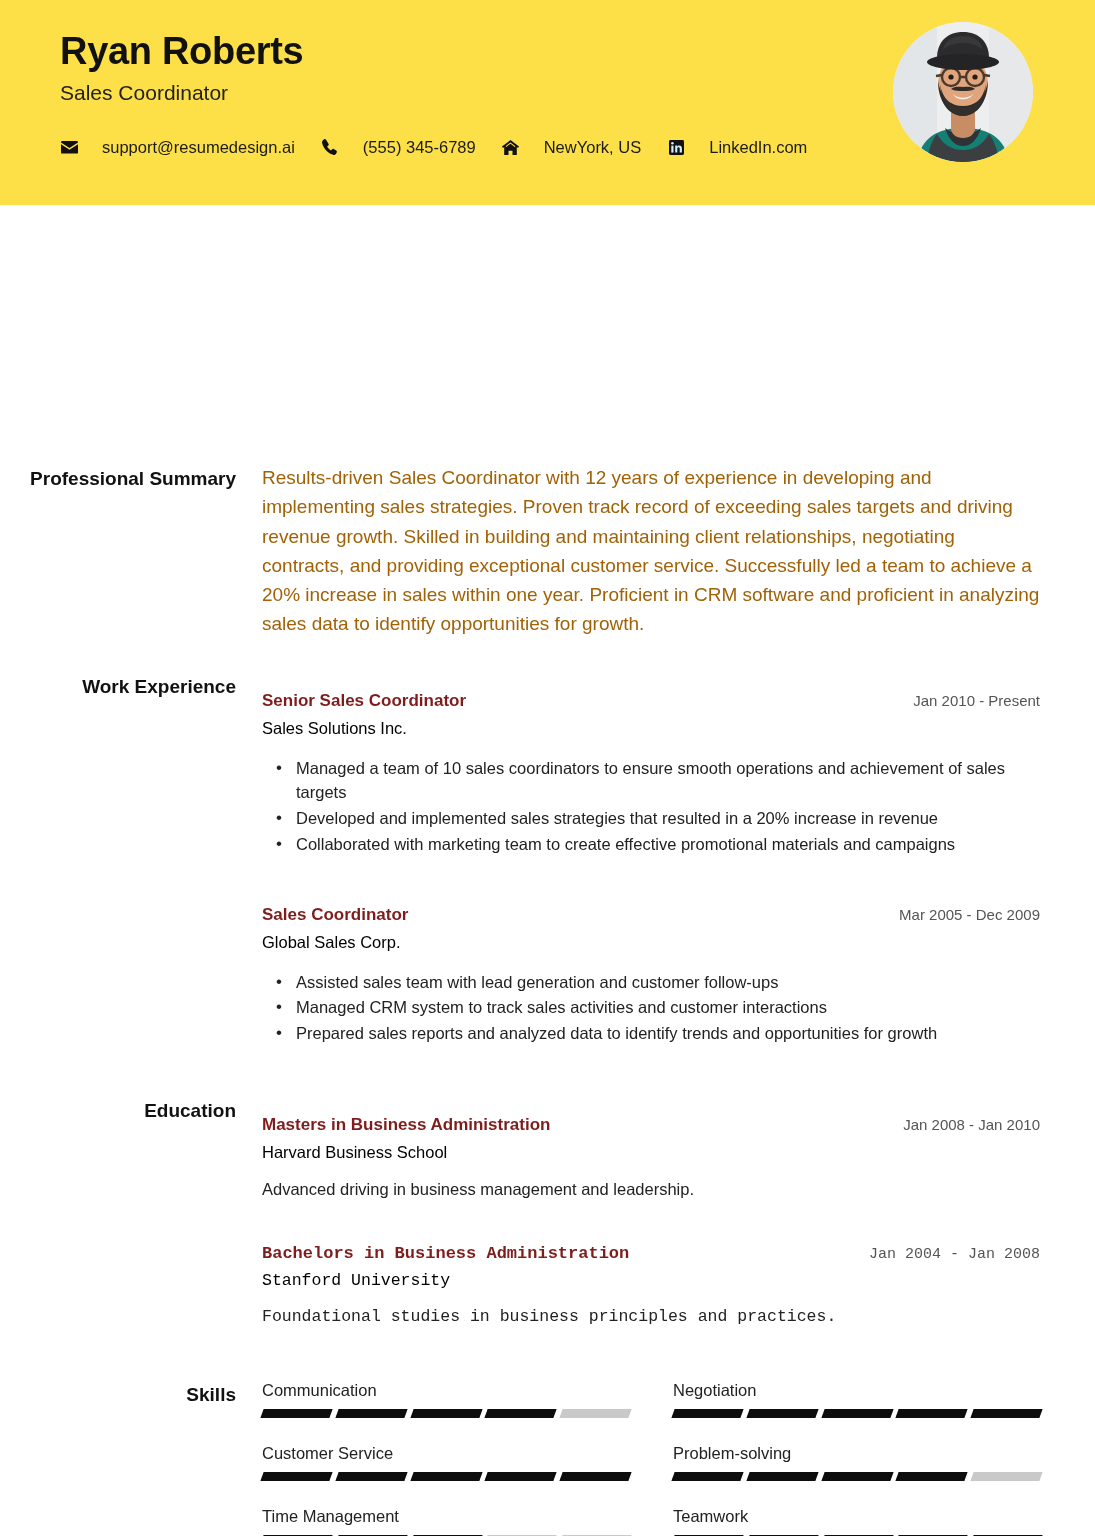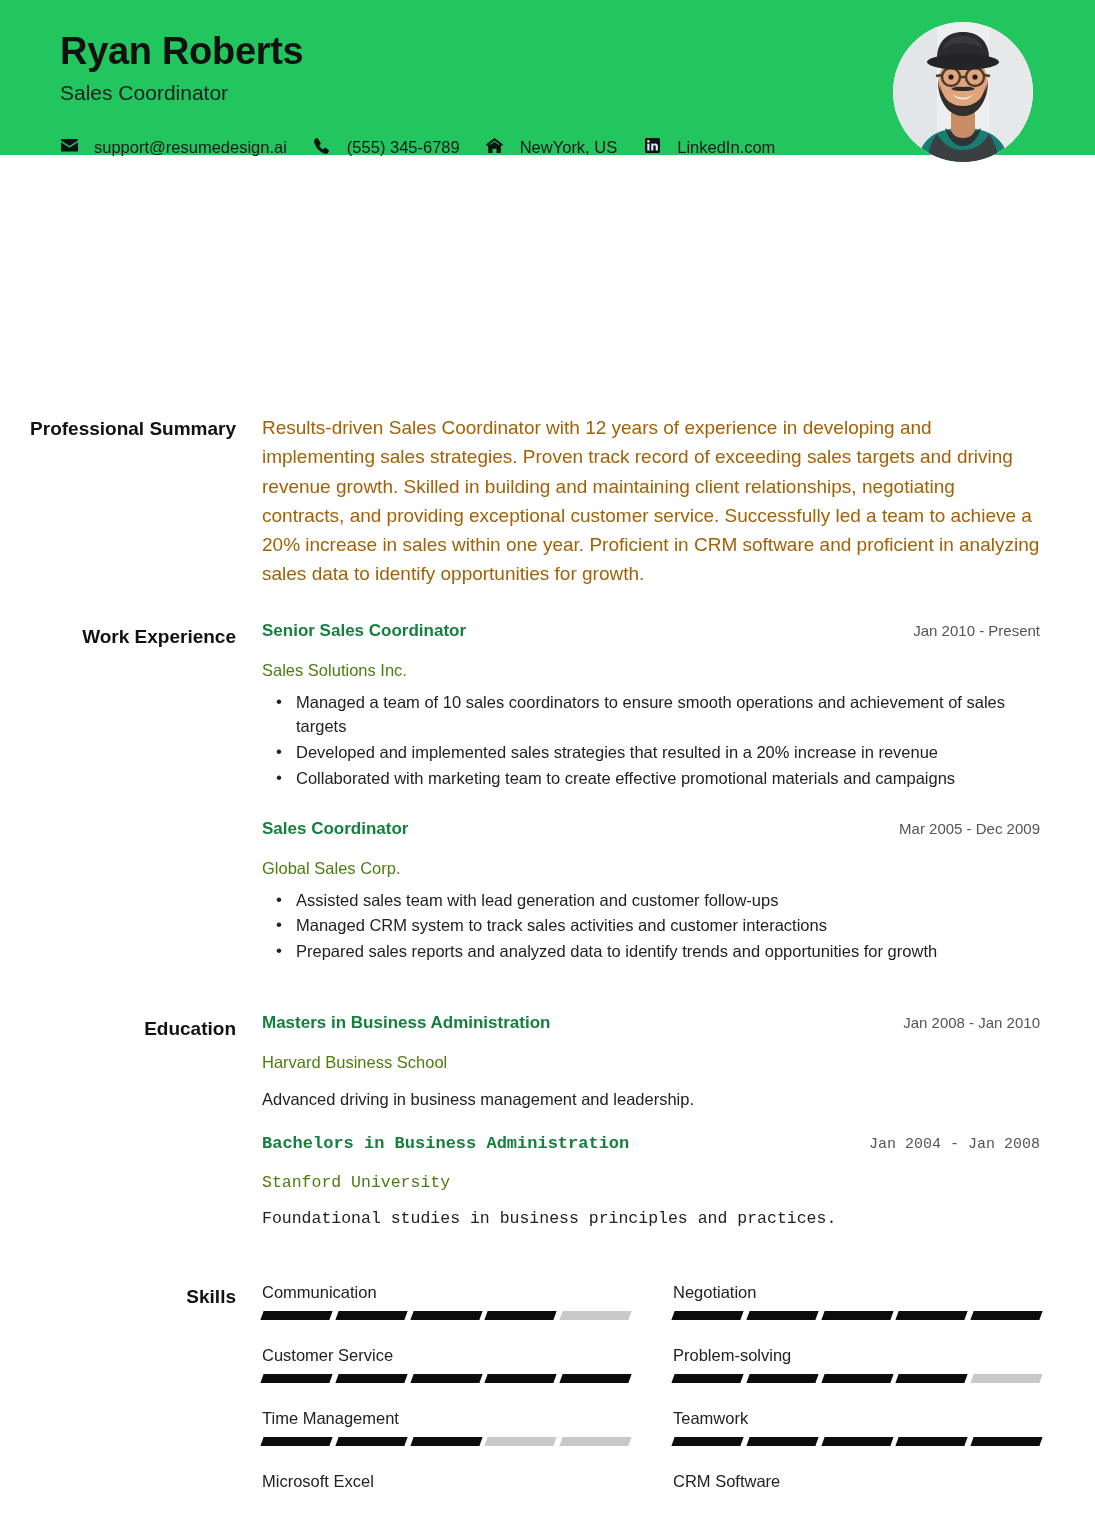--- a/index.html
+++ b/index.html
@@ -9,22 +9,22 @@
     height: 1536px;
     background: #ffffff;
     font-family: "Liberation Sans", sans-serif;
     color: #1a1a1a;
     overflow: hidden;
   }
 
   
   .header {
     position: relative;
-    height: 155px;
-    background: #22c55e;
+    height: 205px;
+    background: #fde047;
     padding: 30px 60px 0 60px;
   }
   .name {
     font-size: 38px;
     font-weight: bold;
     letter-spacing: -0.3px;
     color: #111;
     line-height: 1.15;
   }
   .job-title {
@@ -35,21 +35,22 @@
   }
   .contact-row {
     display: flex;
     align-items: center;
     margin-top: 33px;
     gap: 26px;
     flex-wrap: nowrap;
   }
   .contact-item {
     display: flex;
-    gap: 16px;
+    align-items: center;
+    gap: 24px;
     font-size: 16.5px;
     color: #1b1b1b;
     white-space: nowrap;
   }
   .contact-item .ico {
     display: inline-flex;
     align-items: center;
     justify-content: center;
     width: 18px;
     height: 16px;
@@ -110,41 +111,42 @@
   .entry { margin-bottom: 22px; }
   .entry:last-child { margin-bottom: 0; }
   .entry-head {
     display: flex;
     justify-content: space-between;
     align-items: baseline;
   }
   .entry-title {
     font-size: 17px;
     font-weight: bold;
-    color: #15803d;
+    color: #7f1d1d;
+    margin-top: 20px;
   }
   .entry-date {
     font-size: 15px;
     color: #555;
     white-space: nowrap;
     padding-left: 18px;
   }
   .entry-org {
     font-size: 16.5px;
-    color: #4d7c0f;
-    margin-top: 20px;
+    color: #000000;
+    margin-top: 8px;
   }
   .entry-desc {
     font-size: 16.5px;
     color: #222;
     margin-top: 15px;
     line-height: 1.5;
   }
   .bullets {
-    margin-top: 10px;
+    margin-top: 18px;
     padding-left: 34px;
     list-style: none;
   }
   .bullets li {
     position: relative;
     font-size: 16.5px;
     line-height: 1.5;
     color: #222;
     margin-bottom: 1px;
   }

